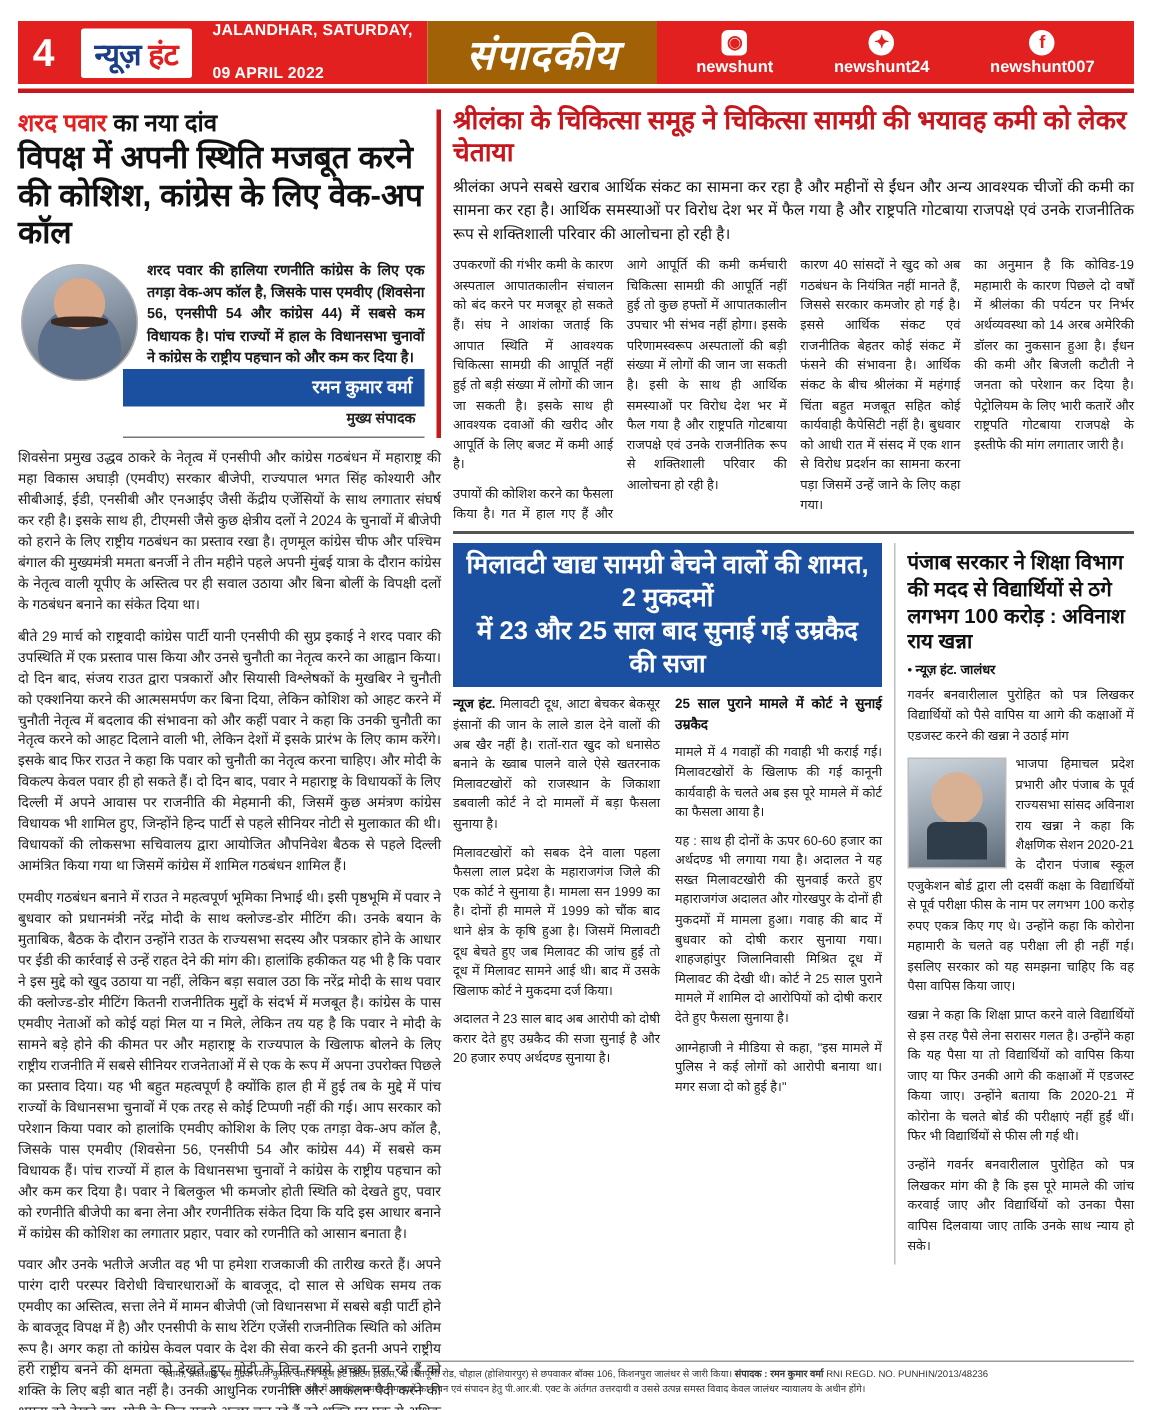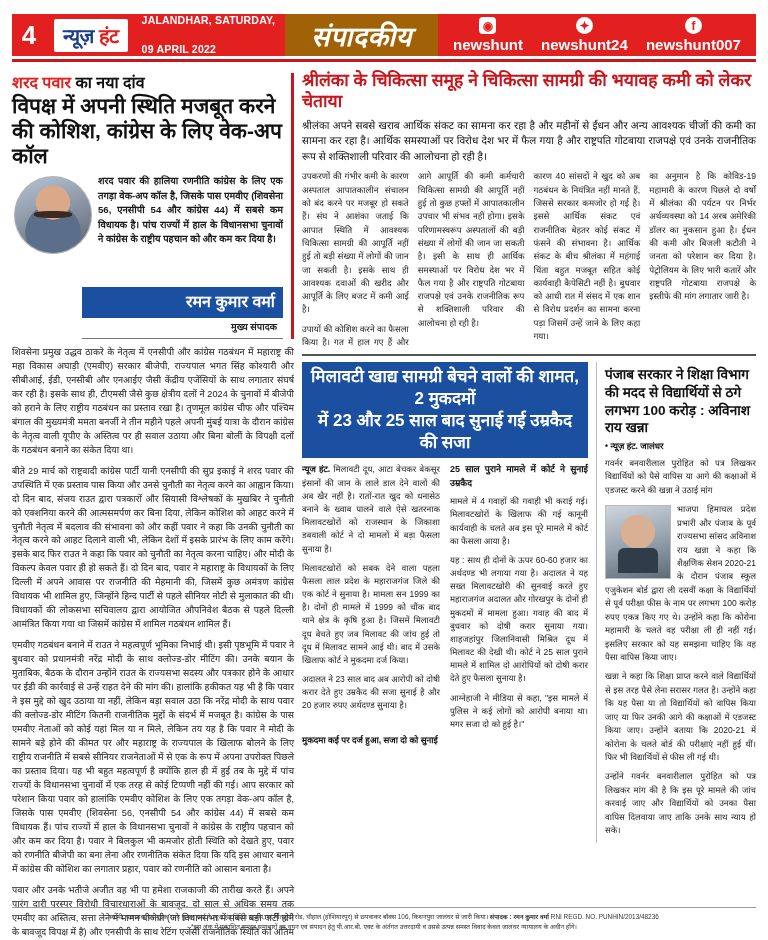--- a/index.html
+++ b/index.html
@@ -43,21 +43,21 @@
     background:#e1201f;flex:1;display:flex;align-items:center;
     justify-content:space-around;padding:0 6px;
   }
   .social{display:flex;flex-direction:column;align-items:center;gap:2px;}
   .social .glyph{
     width:17px;height:17px;border-radius:4px;background:#fff;
     display:flex;align-items:center;justify-content:center;
     color:#e1201f;font-size:12px;font-weight:bold;line-height:1;
   }
   .social .glyph.circle{border-radius:50%;}
-  .social .handle{color:#fff;font-size:15px;font-weight:bold;}
+  .social .handle{color:#fff;font-size:11px;font-weight:bold;}
 
   
   .content{display:flex;gap:8px;margin-top:6px;height:843px;}
   .col-left{width:282px;flex:0 0 282px;position:relative;}
   .col-right{flex:1;position:relative;}
 
   .rule-red{height:3px;background:#c8161d;}
   .rule-mid{height:2px;background:#555;margin:5px 0;}
 
   
@@ -79,22 +79,22 @@
       radial-gradient(circle at 50% 34%, #d9a98a 0 26%, rgba(0,0,0,0) 27%),
       radial-gradient(circle at 50% 72%, #5c6f8a 0 40%, rgba(0,0,0,0) 41%),
       linear-gradient(160deg,#b9c6d4 0%,#8d99a8 45%,#55606e 100%);
     box-shadow:inset 0 0 0 1px #b2b2b2;
   }
   .author-photo::after{
     content:"";position:absolute;left:26%;top:44%;width:48%;height:9%;
     background:#3a2a22;border-radius:40%;
   }
   .author-bar{
-    background:#1b4fa0;color:#fff;font-size:16px;font-weight:bold;
-    text-align:right;padding:3px 8px 4px 0;margin-left:70px;margin-top:41px;
+    background:#1b4fa0;color:#fff;font-size:12px;font-weight:bold;
+    text-align:right;padding:3px 8px 4px 0;margin-left:70px;
   }
   .author-role{
     text-align:right;font-size:9.5px;margin:2px 6px 0 0;color:#222;
   }
   .author-underline{height:1px;background:#777;margin:3px 0 0 70px;}
 
   .edit-body{column-count:1;font-size:9.2px;line-height:1.52;text-align:justify;color:#1b1b1b;margin-top:7px;}
   .edit-body p{margin:0 0 7px 0;}
 
   
@@ -259,21 +259,20 @@
           </div>
           <div class="two-col" style="margin-top:5px;">
             <p><b class="byline">न्यूज हंट.</b> <span>मिलावटी दूध, आटा बेचकर बेकसूर इंसानों की जान के लाले डाल देने वालों की अब खैर नहीं है। रातों-रात खुद को धनासेठ बनाने के ख्वाब पालने वाले ऐसे खतरनाक मिलावटखोरों को राजस्थान के जिकाशा डबवाली कोर्ट ने दो मामलों में बड़ा फैसला सुनाया है।</span></p>
             <p>मिलावटखोरों को सबक देने वाला पहला फैसला लाल प्रदेश के महाराजगंज जिले की एक कोर्ट ने सुनाया है। मामला सन 1999 का है। दोनों ही मामले में 1999 को चौंक बाद थाने क्षेत्र के कृषि हुआ है। जिसमें मिलावटी दूध बेचते हुए जब मिलावट की जांच हुई तो दूध में मिलावट सामने आई थी। बाद में उसके खिलाफ कोर्ट ने मुकदमा दर्ज किया।</p>
             <p>अदालत ने 23 साल बाद अब आरोपी को दोषी करार देते हुए उम्रकैद की सजा सुनाई है और 20 हजार रुपए अर्थदण्ड सुनाया है।</p>
             <div class="sub-bold">25 साल पुराने मामले में कोर्ट ने सुनाई उम्रकैद</div>
             <p>मामले में 4 गवाहों की गवाही भी कराई गई। मिलावटखोरों के खिलाफ की गई कानूनी कार्यवाही के चलते अब इस पूरे मामले में कोर्ट का फैसला आया है।</p>
             <p>यह : साथ ही दोनों के ऊपर 60-60 हजार का अर्थदण्ड भी लगाया गया है। अदालत ने यह सख्त मिलावटखोरी की सुनवाई करते हुए महाराजगंज अदालत और गोरखपुर के दोनों ही मुकदमों में मामला हुआ। गवाह की बाद में बुधवार को दोषी करार सुनाया गया। शाहजहांपुर जिलानिवासी मिश्रित दूध में मिलावट की देखी थी। कोर्ट ने 25 साल पुराने मामले में शामिल दो आरोपियों को दोषी करार देते हुए फैसला सुनाया है।</p>
             <p>आग्नेहाजी ने मीडिया से कहा, "इस मामले में पुलिस ने कई लोगों को आरोपी बनाया था। मगर सजा दो को हुई है।"</p>
           </div>
-          <div class="cap-bold">मुकदमा कई पर दर्ज हुआ, सजा दो को सुनाई</div>
         </div>
 
         <div class="lower-right">
           <div class="pj-head">पंजाब सरकार ने शिक्षा विभाग की मदद से विद्यार्थियों से ठगे लगभग 100 करोड़ : अविनाश राय खन्ना</div>
           <div class="pj-byline">• न्यूज़ हंट. जालंधर</div>
           <div class="pj-body">
             <p>गवर्नर बनवारीलाल पुरोहित को पत्र लिखकर विद्यार्थियों को पैसे वापिस या आगे की कक्षाओं में एडजस्ट करने की खन्ना ने उठाई मांग</p>
             <div class="pj-photo"></div>
             <p>भाजपा हिमाचल प्रदेश प्रभारी और पंजाब के पूर्व राज्यसभा सांसद अविनाश राय खन्ना ने कहा कि शैक्षणिक सेशन 2020-21 के दौरान पंजाब स्कूल एजुकेशन बोर्ड द्वारा ली दसवीं कक्षा के विद्यार्थियों से पूर्व परीक्षा फीस के नाम पर लगभग 100 करोड़ रुपए एकत्र किए गए थे। उन्होंने कहा कि कोरोना महामारी के चलते वह परीक्षा ली ही नहीं गई। इसलिए सरकार को यह समझना चाहिए कि वह पैसा वापिस किया जाए।</p>
             <p>खन्ना ने कहा कि शिक्षा प्राप्त करने वाले विद्यार्थियों से इस तरह पैसे लेना सरासर गलत है। उन्होंने कहा कि यह पैसा या तो विद्यार्थियों को वापिस किया जाए या फिर उनकी आगे की कक्षाओं में एडजस्ट किया जाए। उन्होंने बताया कि 2020-21 में कोरोना के चलते बोर्ड की परीक्षाएं नहीं हुईं थीं। फिर भी विद्यार्थियों से फीस ली गई थी।</p>

